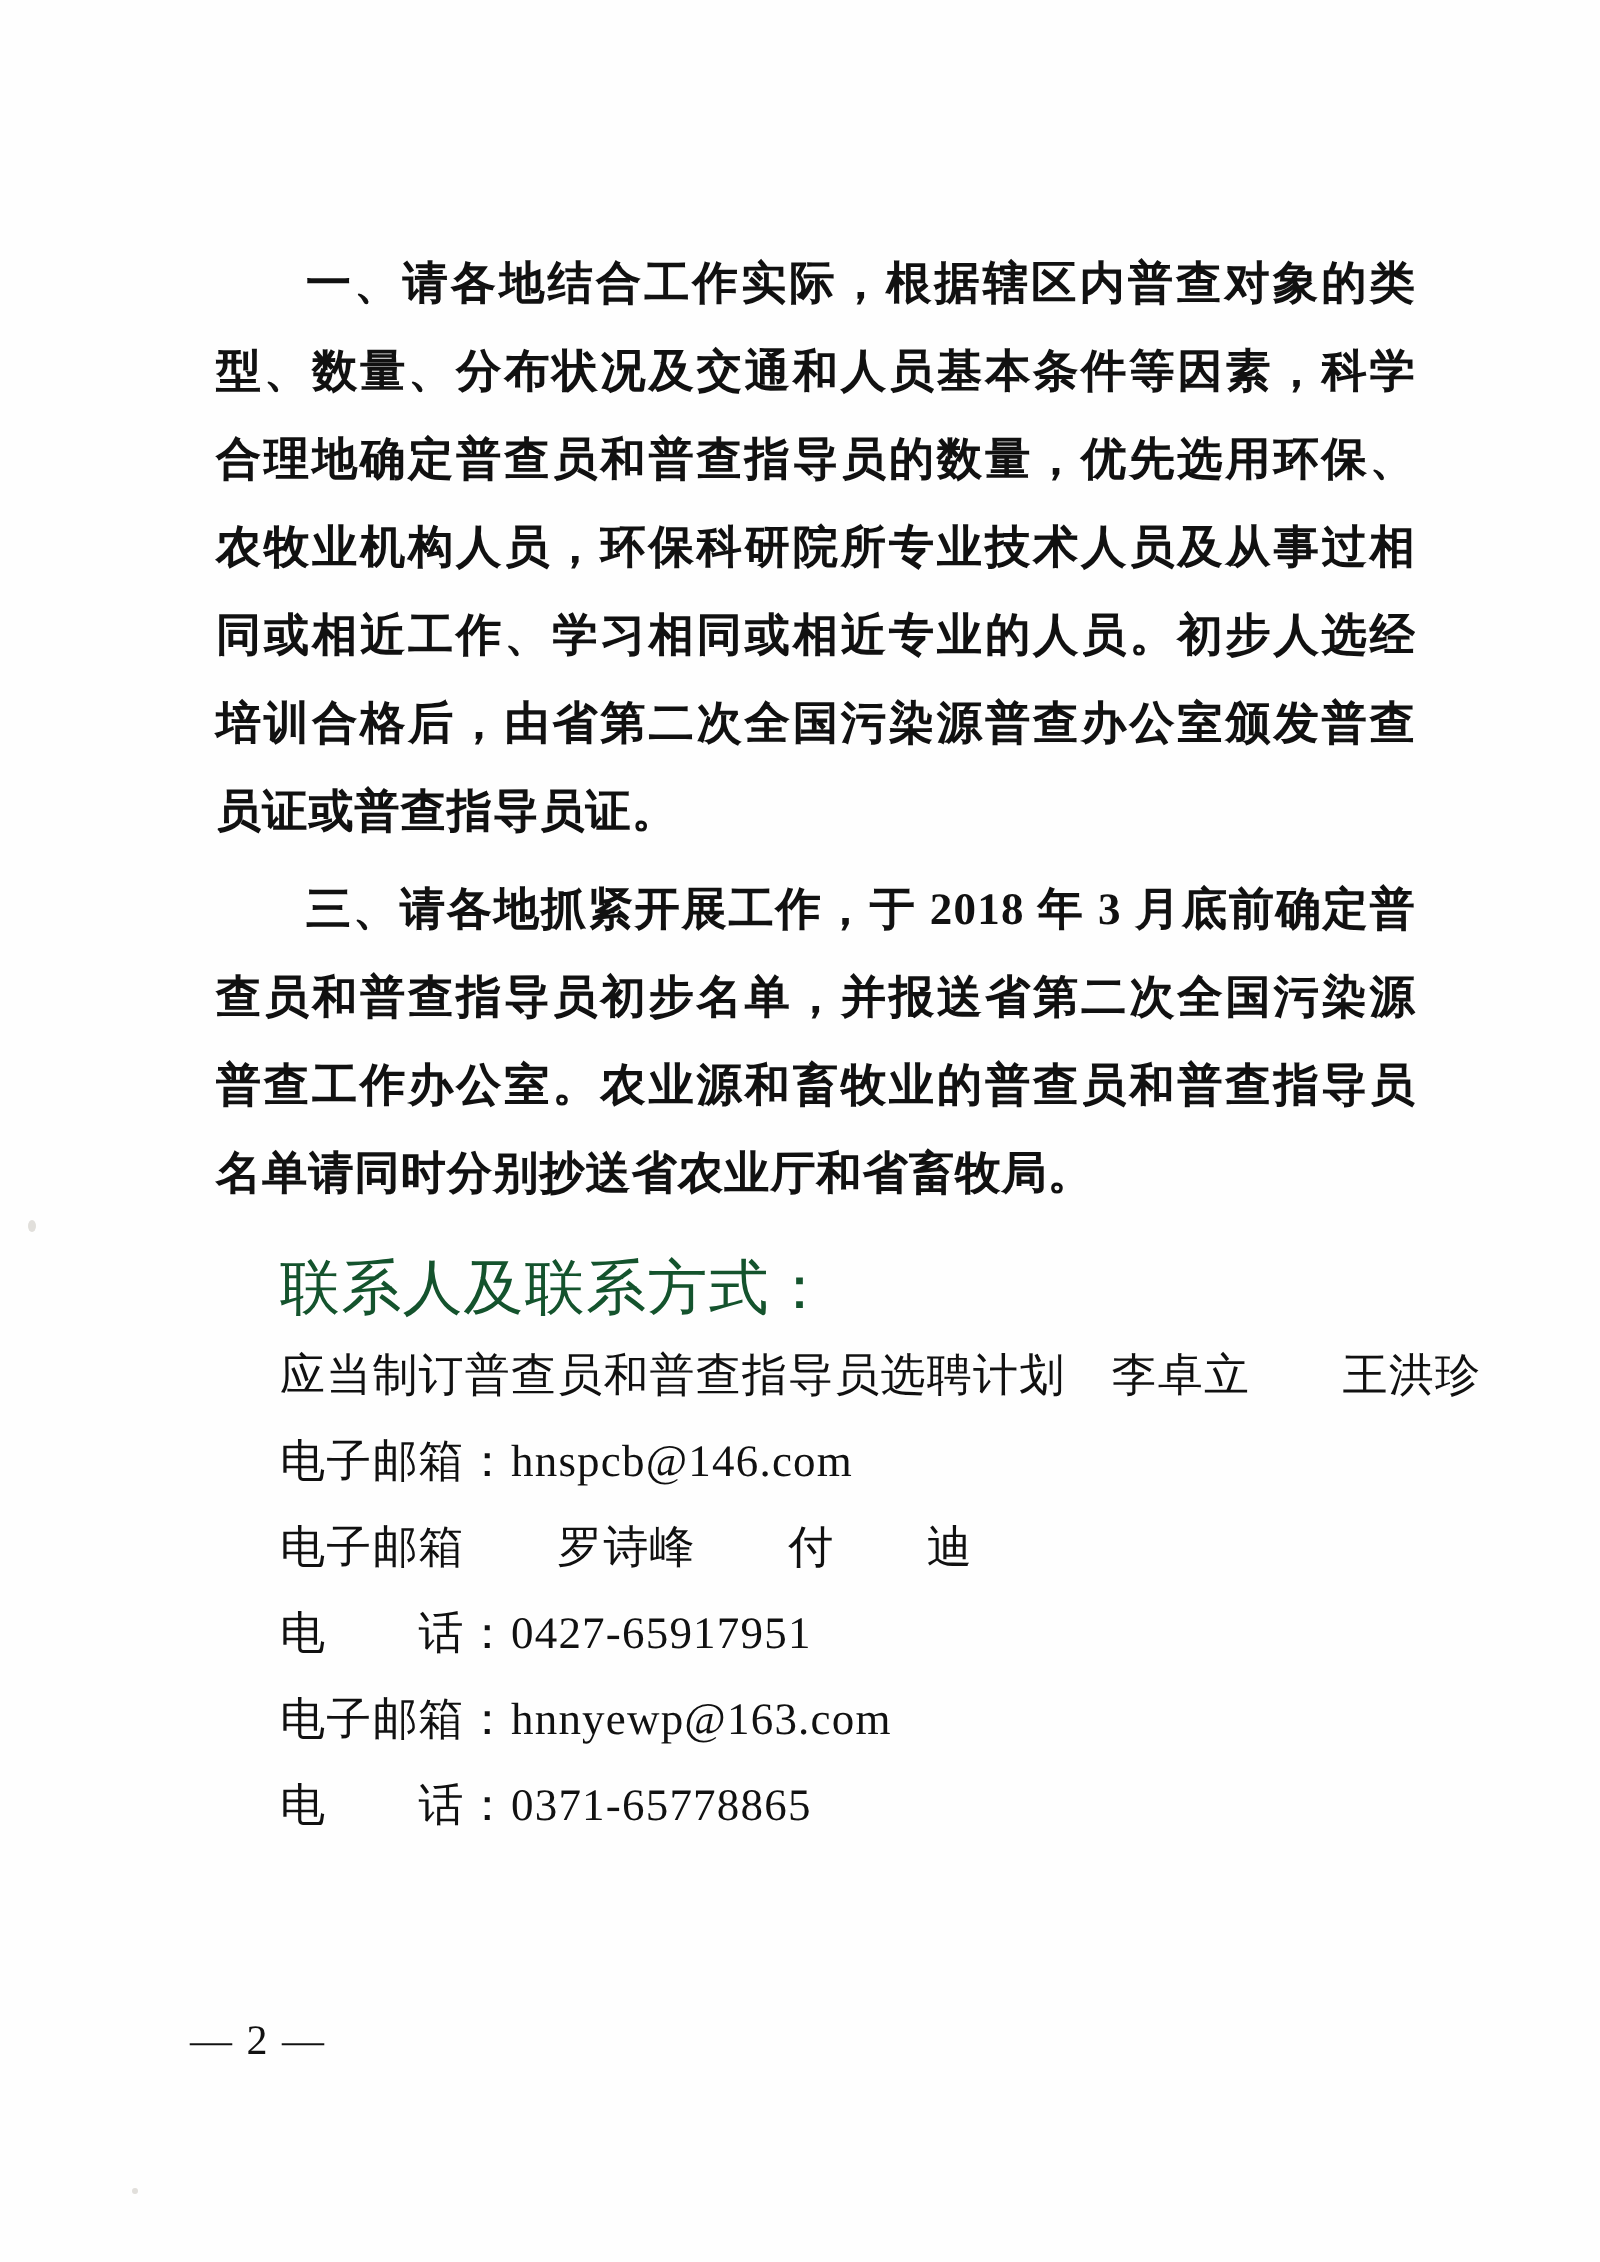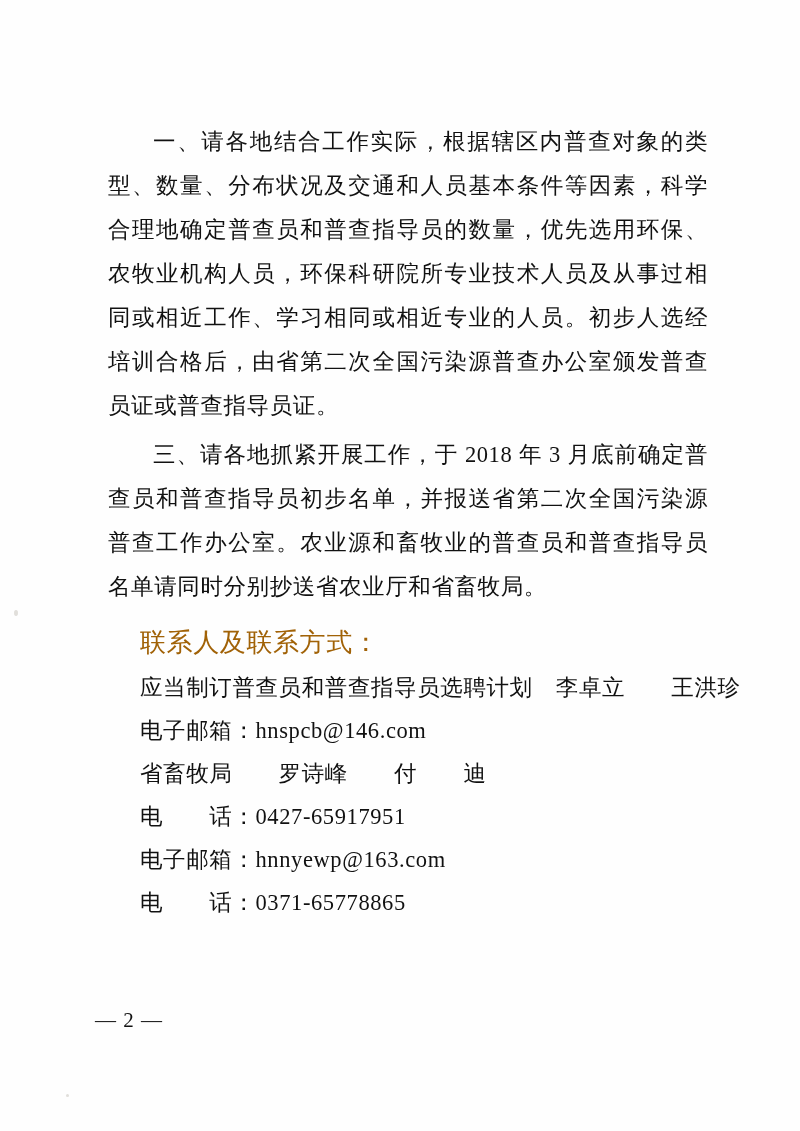--- a/index.html
+++ b/index.html
@@ -31,39 +31,39 @@
   }
   p.para {
     margin: 0 0 5px 0;
     font-size: 22.5px;
     line-height: 44px;
     text-align: justify;
     text-justify: inter-ideograph;
     letter-spacing: 0.6px;
     text-indent: 2em;
     color: #111;
+    font-weight: bold;
   }
   .contact-block {
     margin-top: 14px;
   }
   .contact-line {
     font-size: 22.5px;
     line-height: 43px;
     letter-spacing: 0.6px;
     padding-left: 32px;
     color: #111;
     white-space: pre;
   }
   .contact-title {
-    font-size: 26px;
+    font-size: 30px;
     line-height: 43px;
     letter-spacing: 0.6px;
     padding-left: 32px;
-    color: #a16207;
-    font-family: Liberation Mono, monospace;
+    color: #14532d;
   }
   .footer {
     position: absolute;
     left: 95px;
     top: 1008px;
     width: 200px;
     font-size: 21px;
     letter-spacing: 1px;
     color: #111;
   }
@@ -84,21 +84,21 @@
 
   <div class="content">
 
     <p class="para">一、请各地结合工作实际，根据辖区内普查对象的类型、数量、分布状况及交通和人员基本条件等因素，科学合理地确定普查员和普查指导员的数量，优先选用环保、农牧业机构人员，环保科研院所专业技术人员及从事过相同或相近工作、学习相同或相近专业的人员。初步人选经培训合格后，由省第二次全国污染源普查办公室颁发普查员证或普查指导员证。</p>
     <p class="para">三、请各地抓紧开展工作，于 2018 年 3 月底前确定普查员和普查指导员初步名单，并报送省第二次全国污染源普查工作办公室。农业源和畜牧业的普查员和普查指导员名单请同时分别抄送省农业厅和省畜牧局。</p>
 
     <div class="contact-block">
       <div class="contact-title">联系人及联系方式：</div>
       <div class="contact-line">应当制订普查员和普查指导员选聘计划　李卓立　　王洪珍</div>
       <div class="contact-line">电子邮箱：hnspcb@146.com</div>
-      <div class="contact-line">省畜牧局　　罗诗峰　　付　　迪</div>
+      <div class="contact-line">电子邮箱　　罗诗峰　　付　　迪</div>
       <div class="contact-line">电　　话：0427-65917951</div>
       <div class="contact-line">电子邮箱：hnnyewp@163.com</div>
       <div class="contact-line">电　　话：0371-65778865</div>
     </div>
 
   </div>
 
   <div class="footer">— 2 —</div>
 
 </div>

